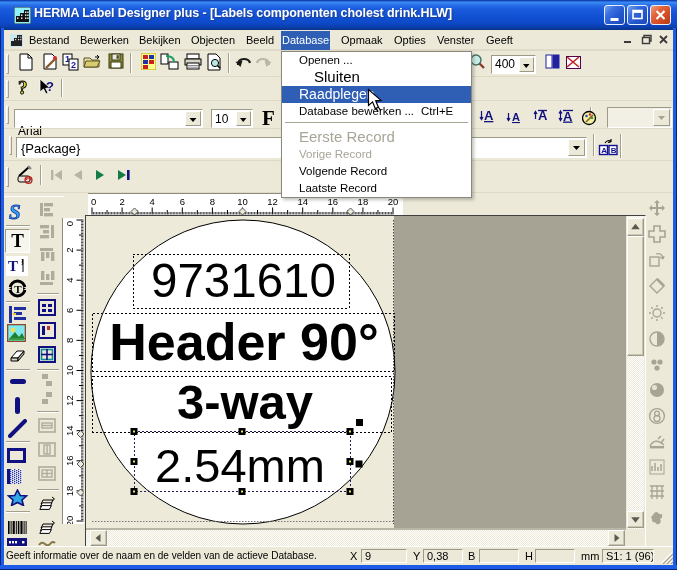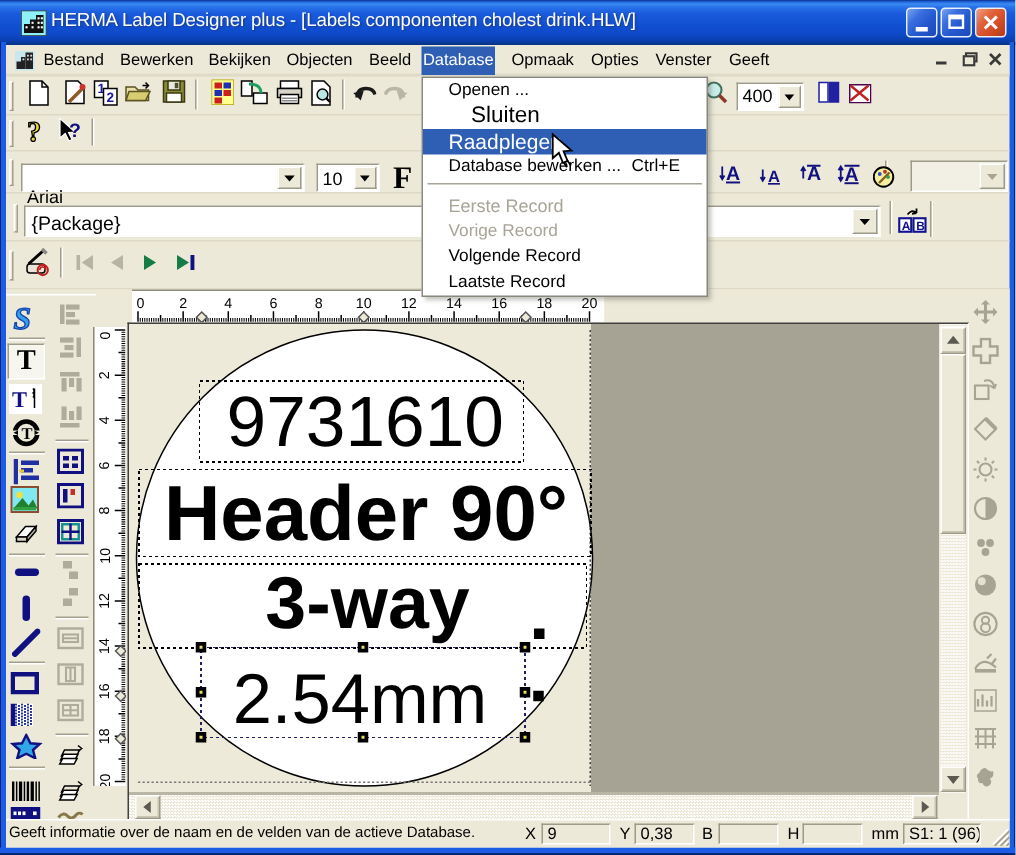--- a/index.html
+++ b/index.html
@@ -26,21 +26,21 @@
       <rect x="7" y="7.5" width="1.4" height="1.4"></rect>
       <rect x="7" y="10.5" width="1.4" height="1.4"></rect>
 <rect x="11" y="4.5" width="1.4" height="1.4"></rect>
       <rect x="13.2" y="4.5" width="1.4" height="1.4"></rect>
       <rect x="11" y="7.5" width="1.4" height="1.4"></rect>
       <rect x="13.2" y="7.5" width="1.4" height="1.4"></rect>
 <rect x="11" y="10.5" width="1.4" height="1.4"></rect>
       <rect x="13.2" y="10.5" width="1.4" height="1.4"></rect>
     </g>
   </svg>
-<div class="ab" style="left:34px;top:6px;font-size:12.5px;font-weight:normal;color:#fff;letter-spacing:-0.1px;text-shadow:1px 1px 1px #1B3F93;white-space:nowrap">HERMA Label Designer plus - [Labels componenten cholest drink.HLW]</div>
+<div class="ab" style="left:34px;top:6px;font-size:12.5px;font-weight:bold;color:#fff;letter-spacing:-0.1px;text-shadow:1px 1px 1px #1B3F93;white-space:nowrap">HERMA Label Designer plus - [Labels componenten cholest drink.HLW]</div>
 <div class="ab" style="left:604px;top:5px;width:21px;height:20px;border-radius:3px;border:1px solid #E8F0FC;background:linear-gradient(135deg,#7BA4EF 0%,#3B6FE0 30%,#2458CE 60%,#1D49B8 100%)"><svg width="19" height="18" viewBox="0 0 18 18">
       <rect x="5" y="12" width="8" height="3" fill="#fff"></rect>
     </svg></div>
 <div class="ab" style="left:627px;top:5px;width:21px;height:20px;border-radius:3px;border:1px solid #E8F0FC;background:linear-gradient(135deg,#7BA4EF 0%,#3B6FE0 30%,#2458CE 60%,#1D49B8 100%)"><svg width="19" height="18" viewBox="0 0 18 18">
       <rect x="4.5" y="4.5" width="9" height="8" fill="none" stroke="#fff" stroke-width="1.6"></rect>
       <rect x="4.5" y="4.5" width="9" height="2.4" fill="#fff"></rect>
     </svg></div>
 <div class="ab" style="left:650px;top:5px;width:21px;height:20px;border-radius:3px;border:1px solid #E8F0FC;background:linear-gradient(135deg,#F0A080 0%,#E1623A 35%,#D04A22 70%,#B03A16 100%)"><svg width="19" height="18" viewBox="0 0 18 18">
       <path d="M5 5 L13 13 M13 5 L5 13" stroke="#fff" stroke-width="2.1"></path>
     </svg></div>
@@ -1034,21 +1034,21 @@
       <polygon points="5,3 10,7 5,11" fill="#5A5A50"></polygon>
     </svg></div>
 <div class="ab" style="left:281px;top:51px;width:191px;height:147px;background:#fff;border:1px solid #88887C;box-shadow:2px 2px 3px rgba(80,80,70,.35)"></div>
 <div class="ab" style="left:299px;top:52px;height:16px;line-height:16px;font-size:11.5px;color:#000;white-space:nowrap">Openen ...</div>
 <div class="ab" style="left:314px;top:69px;height:16px;line-height:16px;font-size:15px;color:#000;white-space:nowrap">Sluiten</div>
 <div class="ab" style="left:282px;top:86px;width:189px;height:17px;background:#2F5FB4"></div>
 <div class="ab" style="left:299px;top:86px;height:16px;line-height:16px;font-size:14px;color:#fff;white-space:nowrap">Raadplegen</div>
 <div class="ab" style="left:299px;top:103px;height:16px;line-height:16px;font-size:11.5px;color:#000;white-space:nowrap">Database bewerken ...</div>
 <div class="ab" style="left:421px;top:103px;height:16px;line-height:16px;font-size:11.5px;color:#000">Ctrl+E</div>
 <div class="ab" style="left:285px;top:121.5px;width:183px;height:1px;background:#A8A496"></div>
-<div class="ab" style="left:299px;top:129px;height:16px;line-height:16px;font-size:12px;color:#A8A496;white-space:nowrap">Eerste Record</div>
+<div class="ab" style="left:299px;top:129px;height:16px;line-height:16px;font-size:15px;color:#A8A496;white-space:nowrap">Eerste Record</div>
 <div class="ab" style="left:299px;top:146px;height:16px;line-height:16px;font-size:11.5px;color:#A8A496;white-space:nowrap">Vorige Record</div>
 <div class="ab" style="left:299px;top:163px;height:16px;line-height:16px;font-size:11.5px;color:#000;white-space:nowrap">Volgende Record</div>
 <div class="ab" style="left:299px;top:180px;height:16px;line-height:16px;font-size:11.5px;color:#000;white-space:nowrap">Laatste Record</div>
 <svg class="ab" style="left:367px;top:88px" width="18" height="25" viewBox="0 0 18 25">
 <path d="M1.5 1.5 L1.5 17.5 L5.6 13.9 L8.3 20.6 L11.4 19.3 L8.7 12.8 L14 12.4 Z" fill="#fff" stroke="#000" stroke-width="1.2"></path>
 <path d="M8.6 20.2 L11 23.5 M11.2 19.0 L13.6 22.3" stroke="#000" stroke-width="1.2"></path>
   </svg>
 <div class="ab" style="left:4px;top:546px;width:669px;height:19px;background:#ECE9D8;border-top:1px solid #fff"></div>
 <div class="ab" style="left:6px;top:550px;width:344px;overflow:hidden;font-size:10px;color:#000;white-space:nowrap">Geeft informatie over de naam en de velden van de actieve Database.</div>
 <div class="ab" style="left:350px;top:550px;font-size:11px">X</div>

